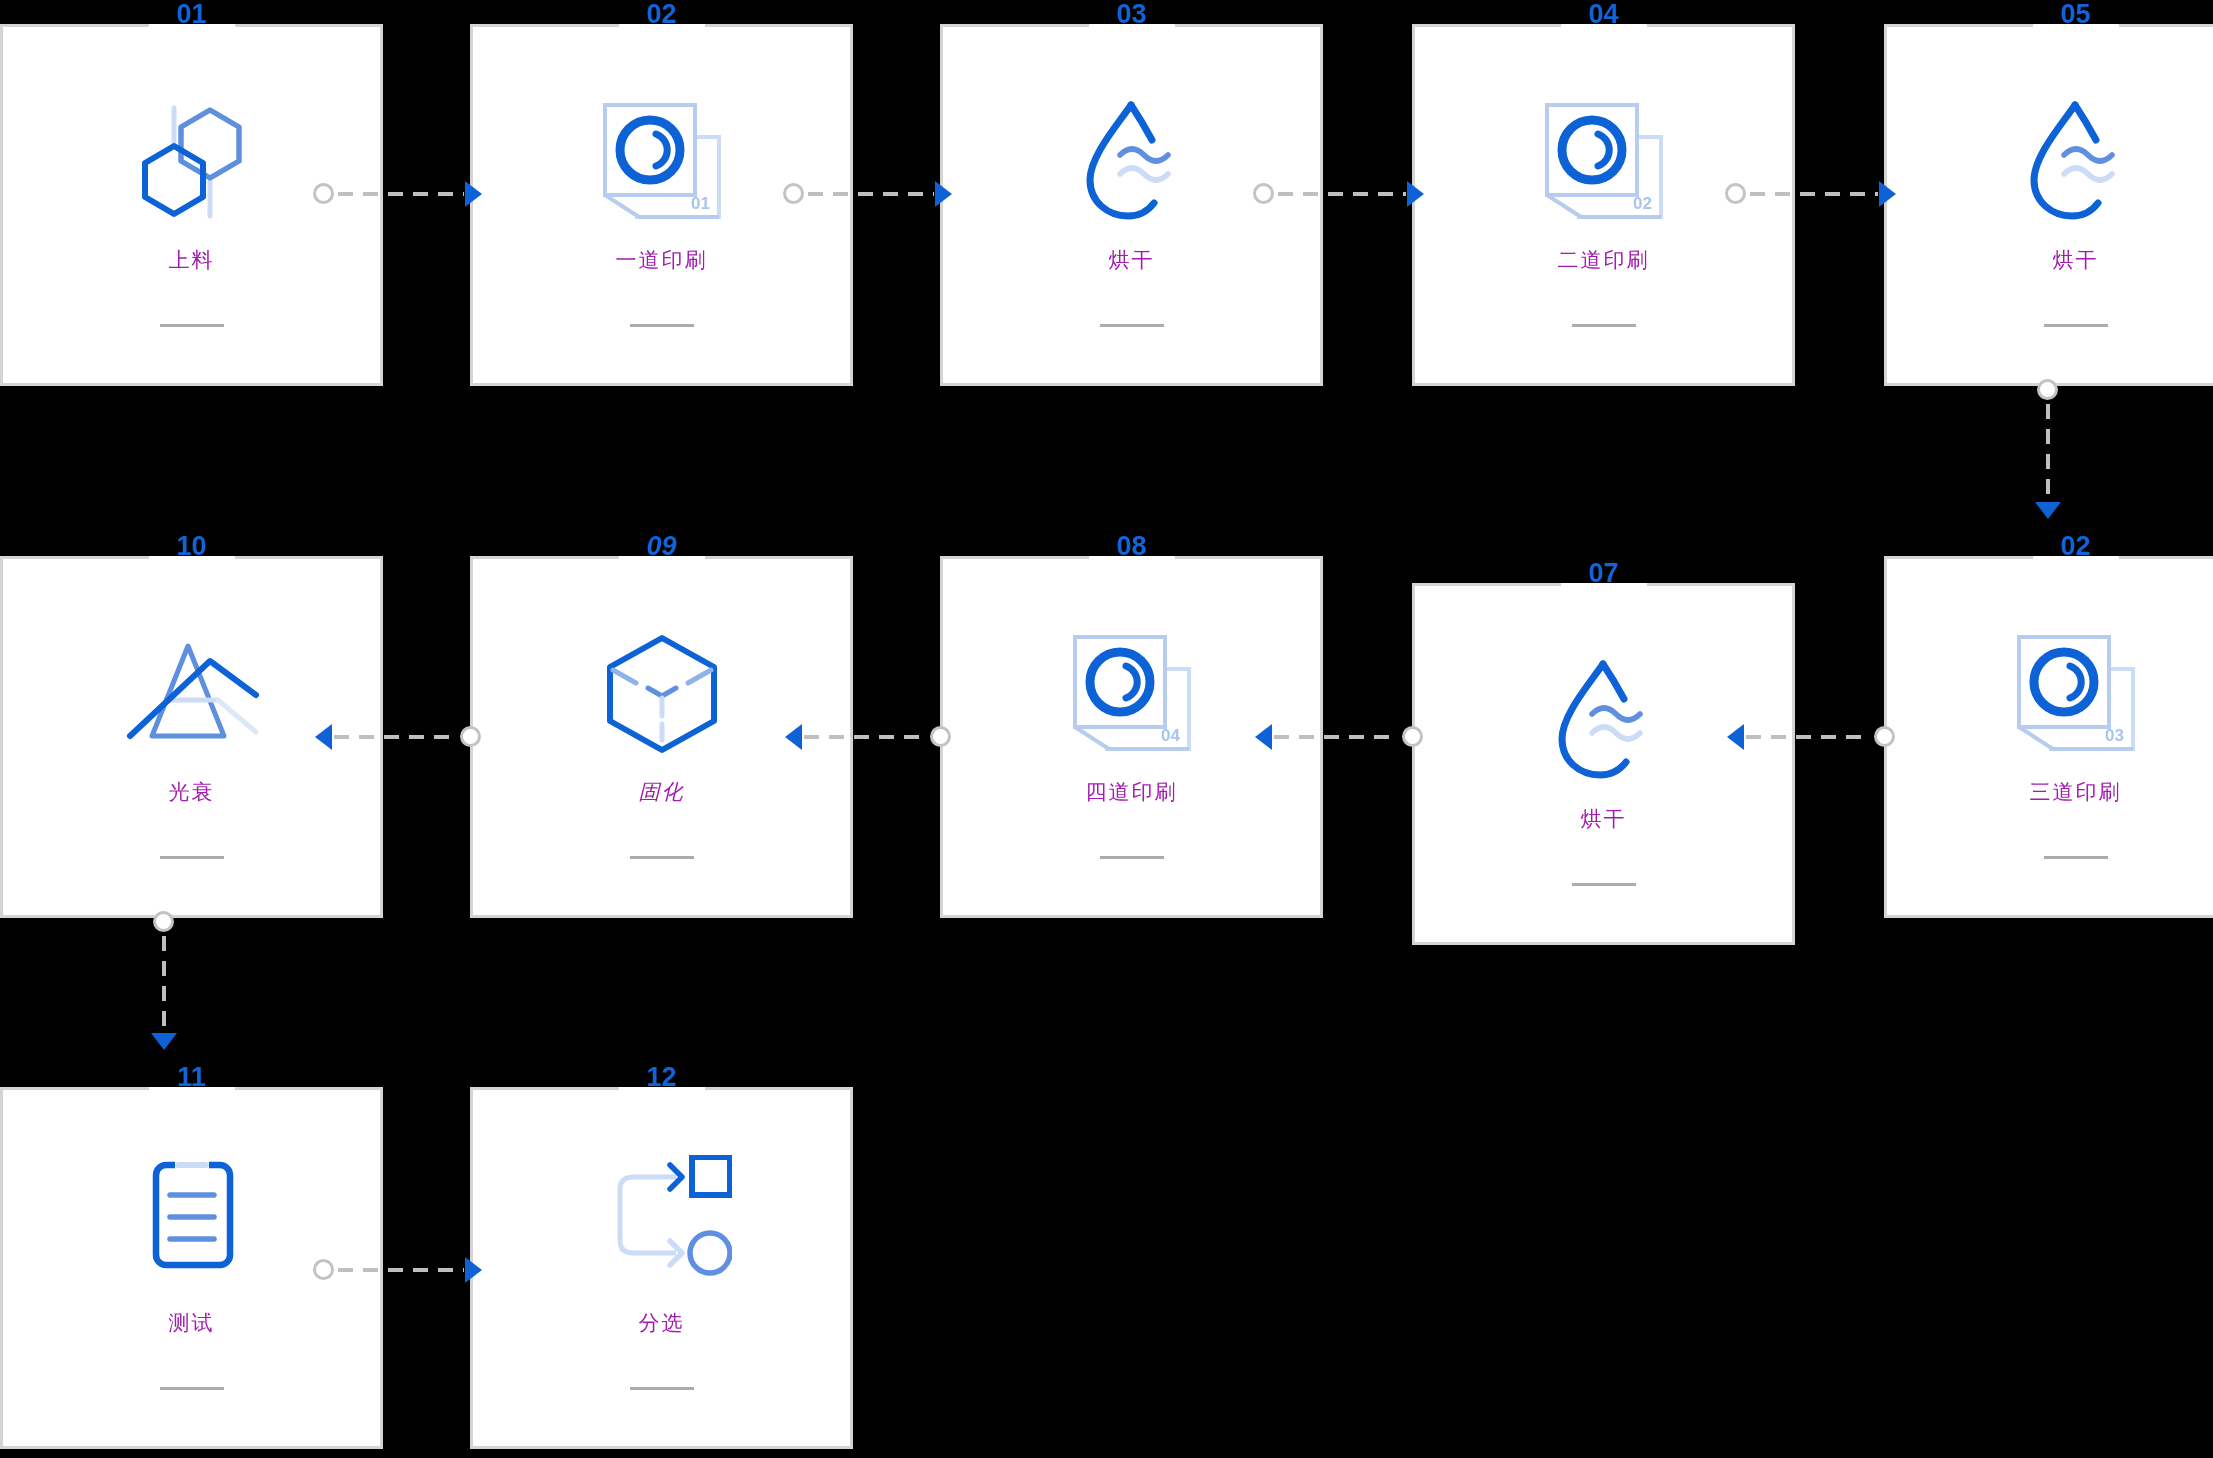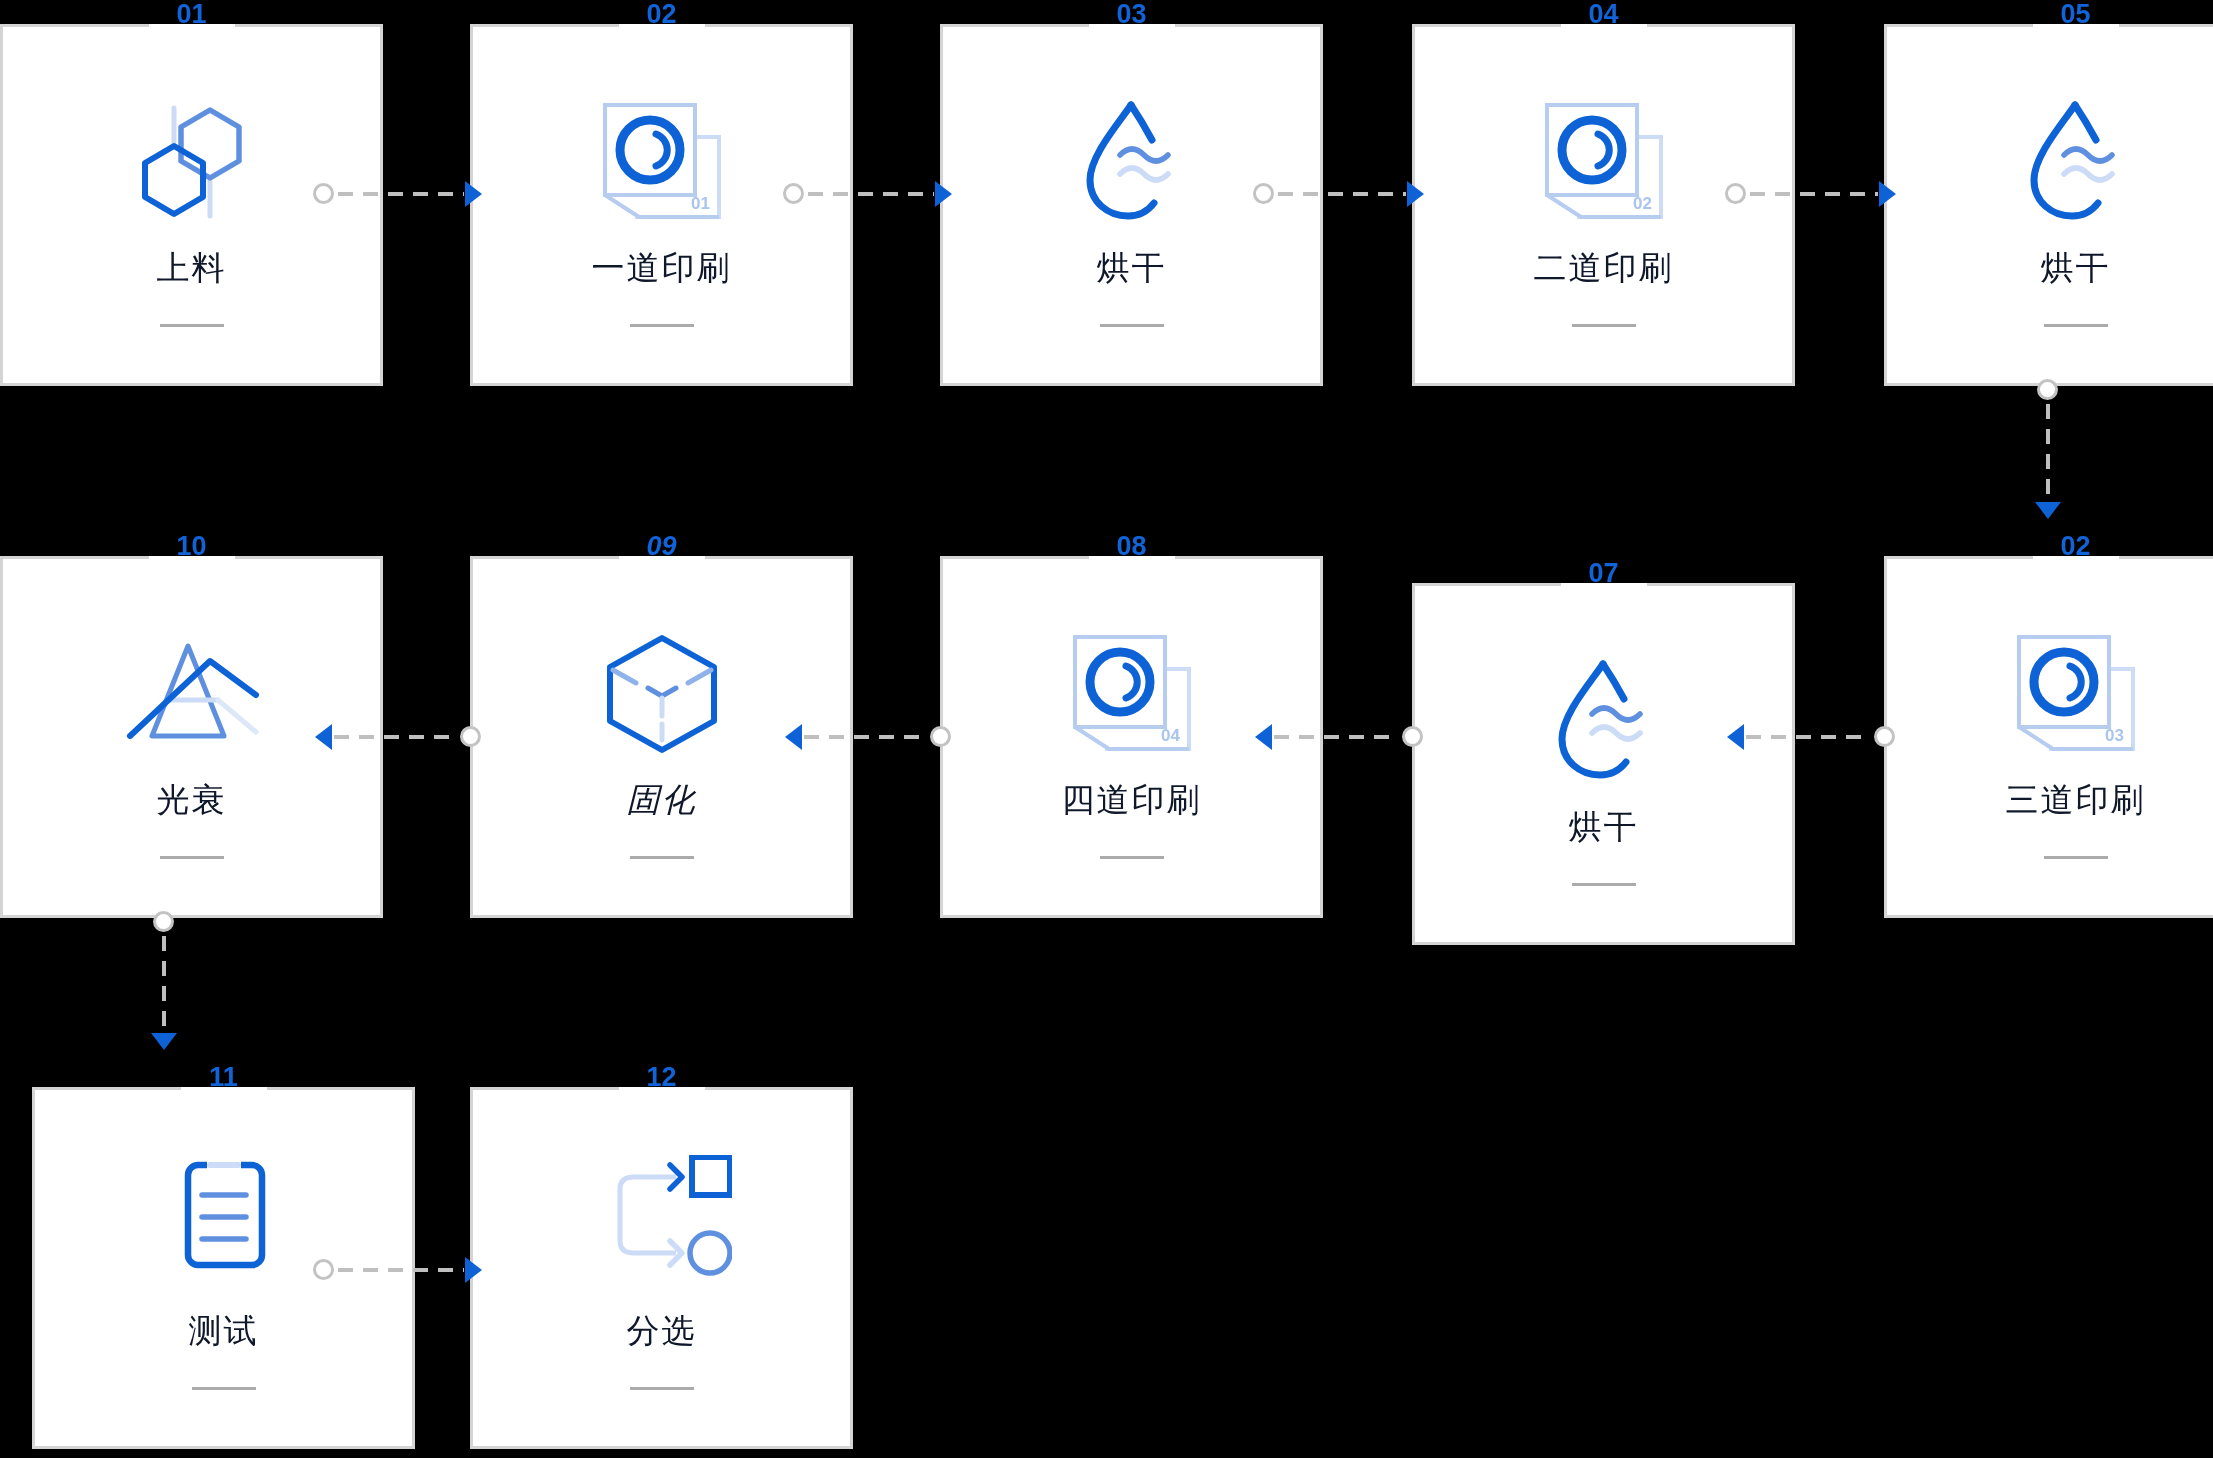--- a/index.html
+++ b/index.html
@@ -14,21 +14,21 @@
   .tbseg{position:absolute;top:0;height:3px;background:#d4d4d4;}
   .tb-l{left:0;width:calc(50% - 43px);}
   .tb-r{right:0;width:calc(50% - 43px);}
   .num{
     position:absolute;top:-23px;left:0;width:100%;text-align:center;
     font-size:27px;line-height:27px;font-weight:bold;color:#1063d9;
   }
   .icon{position:absolute;top:68px;left:50%;transform:translateX(-50%);}
   .lbl{
     position:absolute;top:222px;left:0;width:100%;text-align:center;
-    font-size:33px;color:#0f172a;letter-spacing:2px;
+    font-size:21px;color:#a21caf;letter-spacing:2px;
   }
   .ul{
     position:absolute;top:300px;left:50%;transform:translateX(-50%);
     width:64px;height:3px;background:#ababab;
   }
   .node{
     position:absolute;width:15px;height:15px;background:#fff;
     border:3.5px solid #c3c3c3;border-radius:50%;
   }
   .dash-h{position:absolute;height:4px;
@@ -183,21 +183,21 @@
       <div class="num">10</div>
       <svg class="icon" width="140" height="140" viewBox="0 0 140 140">
         <polygon points="66,22 30,112 102,112" fill="none" stroke="#5f90df" stroke-width="5" stroke-linejoin="round"></polygon>
         <path d="M48 76 H96" stroke="#ccdcf6" stroke-width="5" stroke-linecap="round"></path>
         <path d="M96 76 L134 108" stroke="#dce7f8" stroke-width="5" stroke-linecap="round"></path>
         <path d="M8 112 L88 37 L134 71" fill="none" stroke="#0d62d5" stroke-width="6" stroke-linecap="round" stroke-linejoin="round"></path>
       </svg>
       <div class="lbl">光衰</div>
       <div class="ul"></div>
     </div>
-    <div class="card" style="left: 0px; top: 1087px; margin-left: 32px;">
+    <div class="card" style="left: 0px; top: 1087px;">
       <div class="tbseg tb-l"></div>
       <div class="tbseg tb-r"></div>
       <div class="num">11</div>
       <svg class="icon" width="140" height="140" viewBox="0 0 140 140">
         <rect x="34" y="10" width="74" height="100" rx="10" fill="#fff" stroke="#0d62d5" stroke-width="6.5"></rect>
         <line x1="53" y1="10" x2="87" y2="10" stroke="#ffffff" stroke-width="9"></line>
         <line x1="56" y1="10" x2="84" y2="10" stroke="#ccdcf6" stroke-width="6" stroke-linecap="round"></line>
         <line x1="48" y1="40" x2="92" y2="40" stroke="#5f90df" stroke-width="5.5" stroke-linecap="round"></line>
         <line x1="48" y1="62" x2="92" y2="62" stroke="#5f90df" stroke-width="5.5" stroke-linecap="round"></line>
         <line x1="48" y1="84" x2="92" y2="84" stroke="#5f90df" stroke-width="5.5" stroke-linecap="round"></line>

